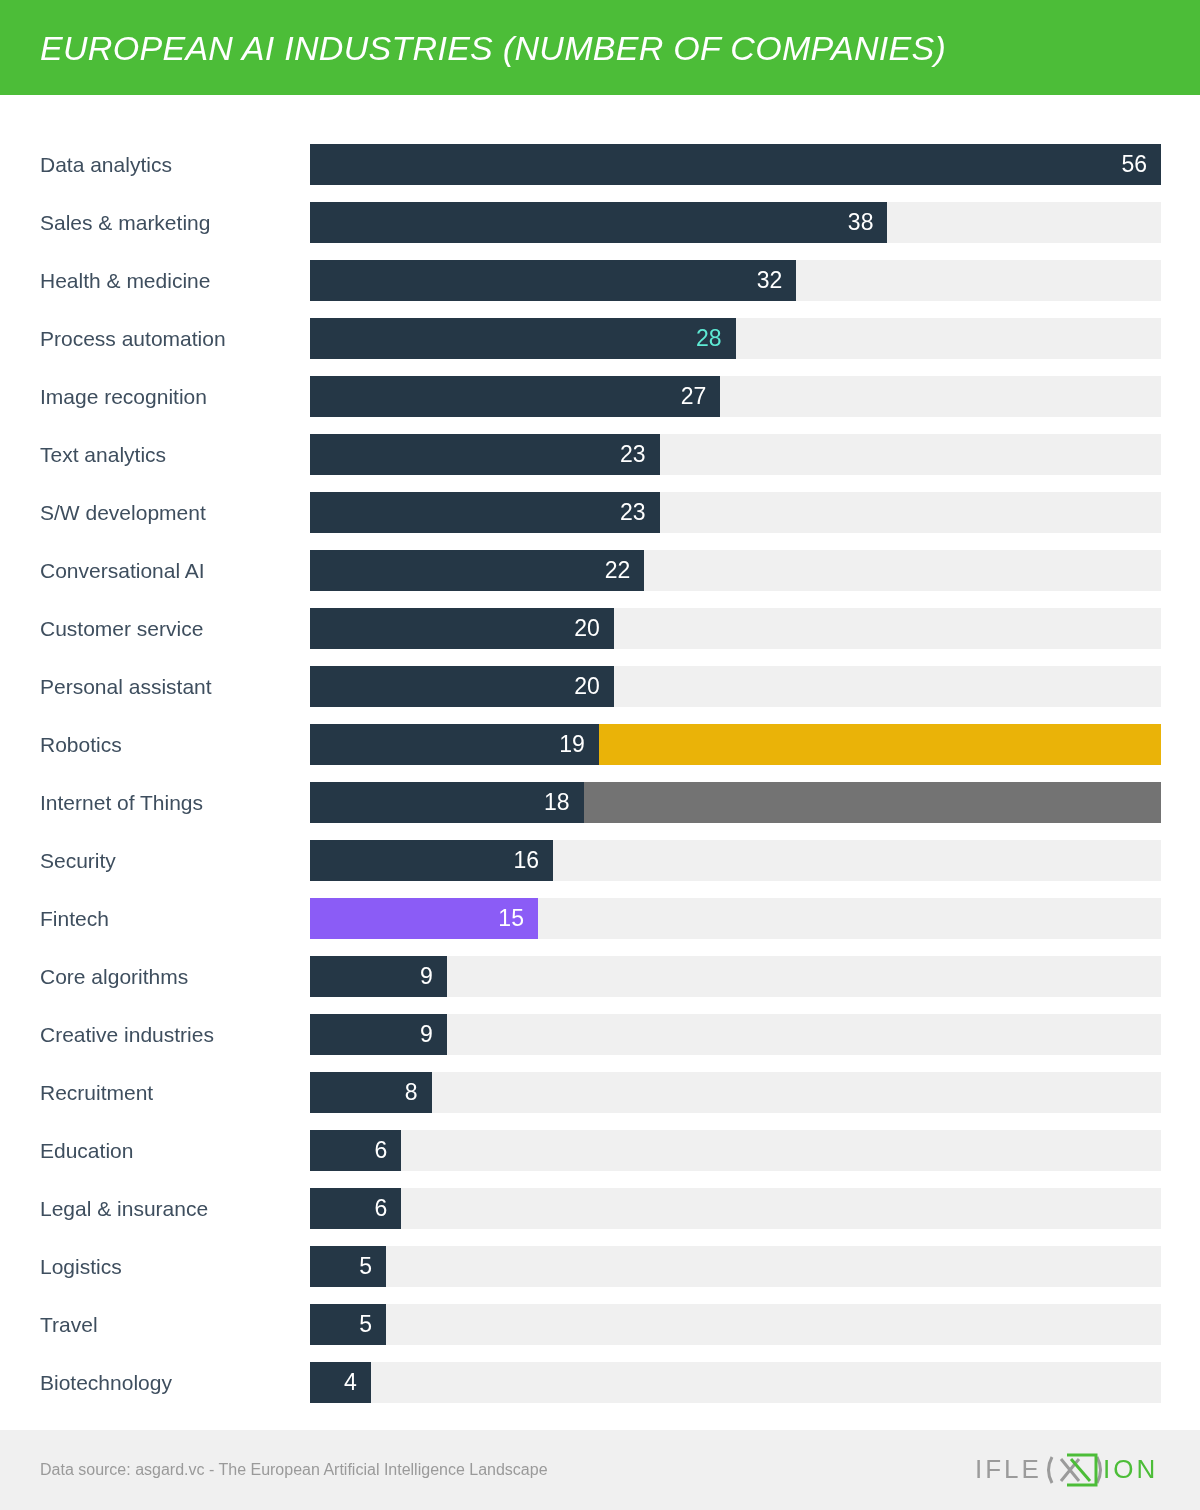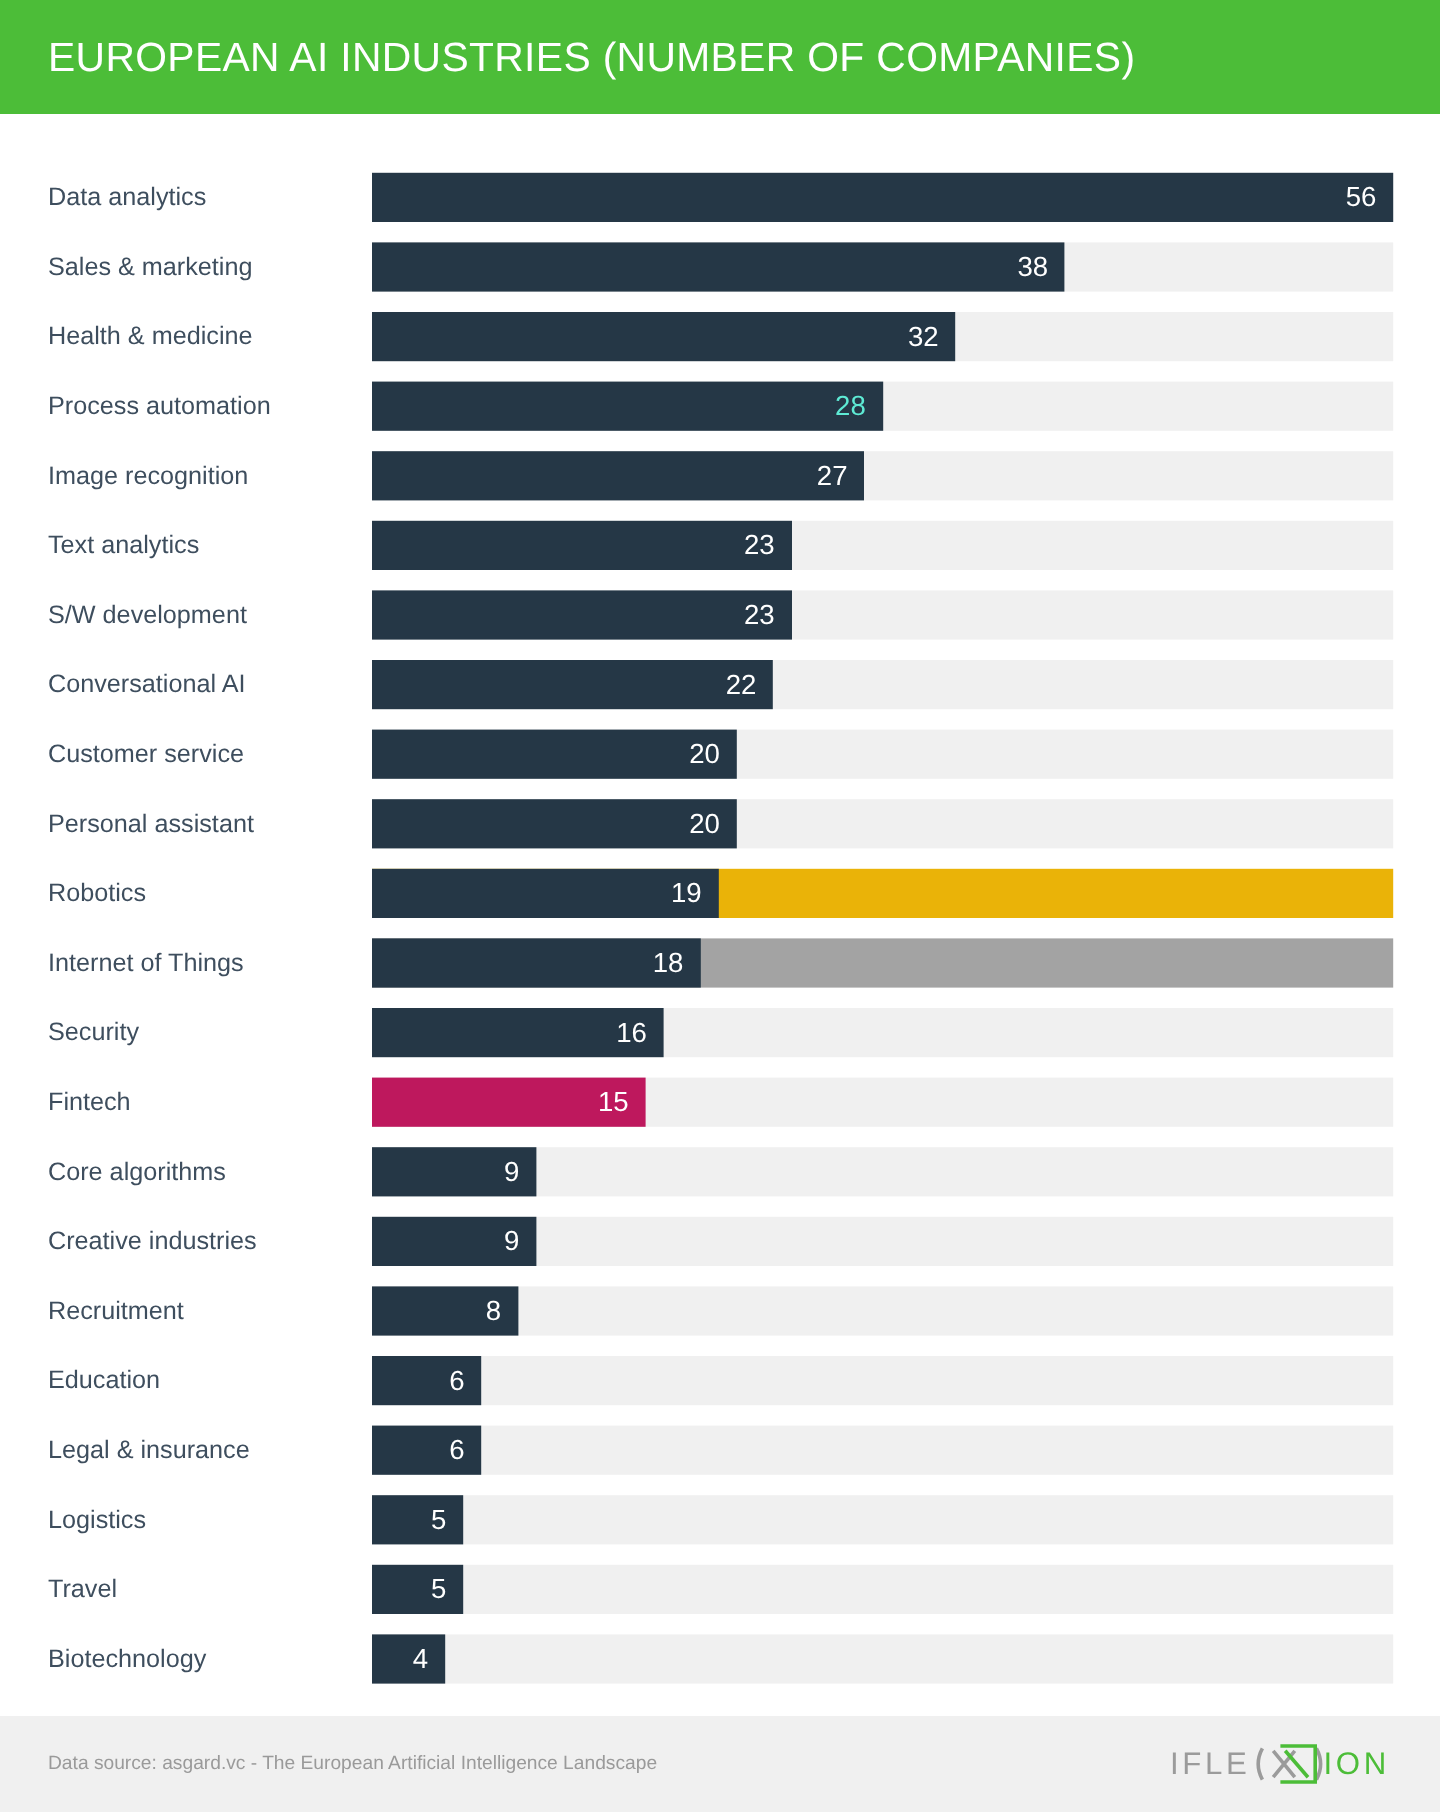--- a/index.html
+++ b/index.html
@@ -18,20 +18,21 @@
     display:flex; align-items:center;
   }
   .header-title {
     color:#ffffff;
     font-size:34px;
     font-weight:300;
     letter-spacing:0.3px;
     padding-left:40px;
     white-space:nowrap;
     line-height:1;
+    font-style:italic;
   }
 
   
   .chart {
     position:absolute; left:0; top:95px; width:1200px; height:1335px;
     background:#ffffff;
     padding-top:40px;
   }
   .row {
     position:relative;
@@ -182,38 +183,38 @@
       <div class="row">
         <div class="row-label">Robotics</div>
         <div class="track" style="background: #eab308;">
           <div class="bar" style="background: rgb(37, 55, 70); width: 33.9286%;">
             <span class="bar-value" style="color: rgb(255, 255, 255);">19</span>
           </div>
         </div>
       </div>
       <div class="row">
         <div class="row-label">Internet of Things</div>
-        <div class="track" style="background: #a3a3a3;">
+        <div class="track" style="background: #737373;">
           <div class="bar" style="background: rgb(37, 55, 70); width: 32.1429%;">
             <span class="bar-value" style="color: rgb(255, 255, 255);">18</span>
           </div>
         </div>
       </div>
       <div class="row">
         <div class="row-label">Security</div>
         <div class="track" style="background: rgb(240, 240, 240);">
           <div class="bar" style="background: rgb(37, 55, 70); width: 28.5714%;">
             <span class="bar-value" style="color: rgb(255, 255, 255);">16</span>
           </div>
         </div>
       </div>
       <div class="row">
         <div class="row-label">Fintech</div>
         <div class="track" style="background: rgb(240, 240, 240);">
-          <div class="bar" style="background: #be185d; width: 26.7857%; padding-left: 12px;">
+          <div class="bar" style="background: #8b5cf6; width: 26.7857%; padding-left: 12px;">
             <span class="bar-value" style="color: rgb(255, 255, 255);">15</span>
           </div>
         </div>
       </div>
       <div class="row">
         <div class="row-label">Core algorithms</div>
         <div class="track" style="background: rgb(240, 240, 240);">
           <div class="bar" style="background: rgb(37, 55, 70); width: 16.0714%;">
             <span class="bar-value" style="color: rgb(255, 255, 255);">9</span>
           </div>

